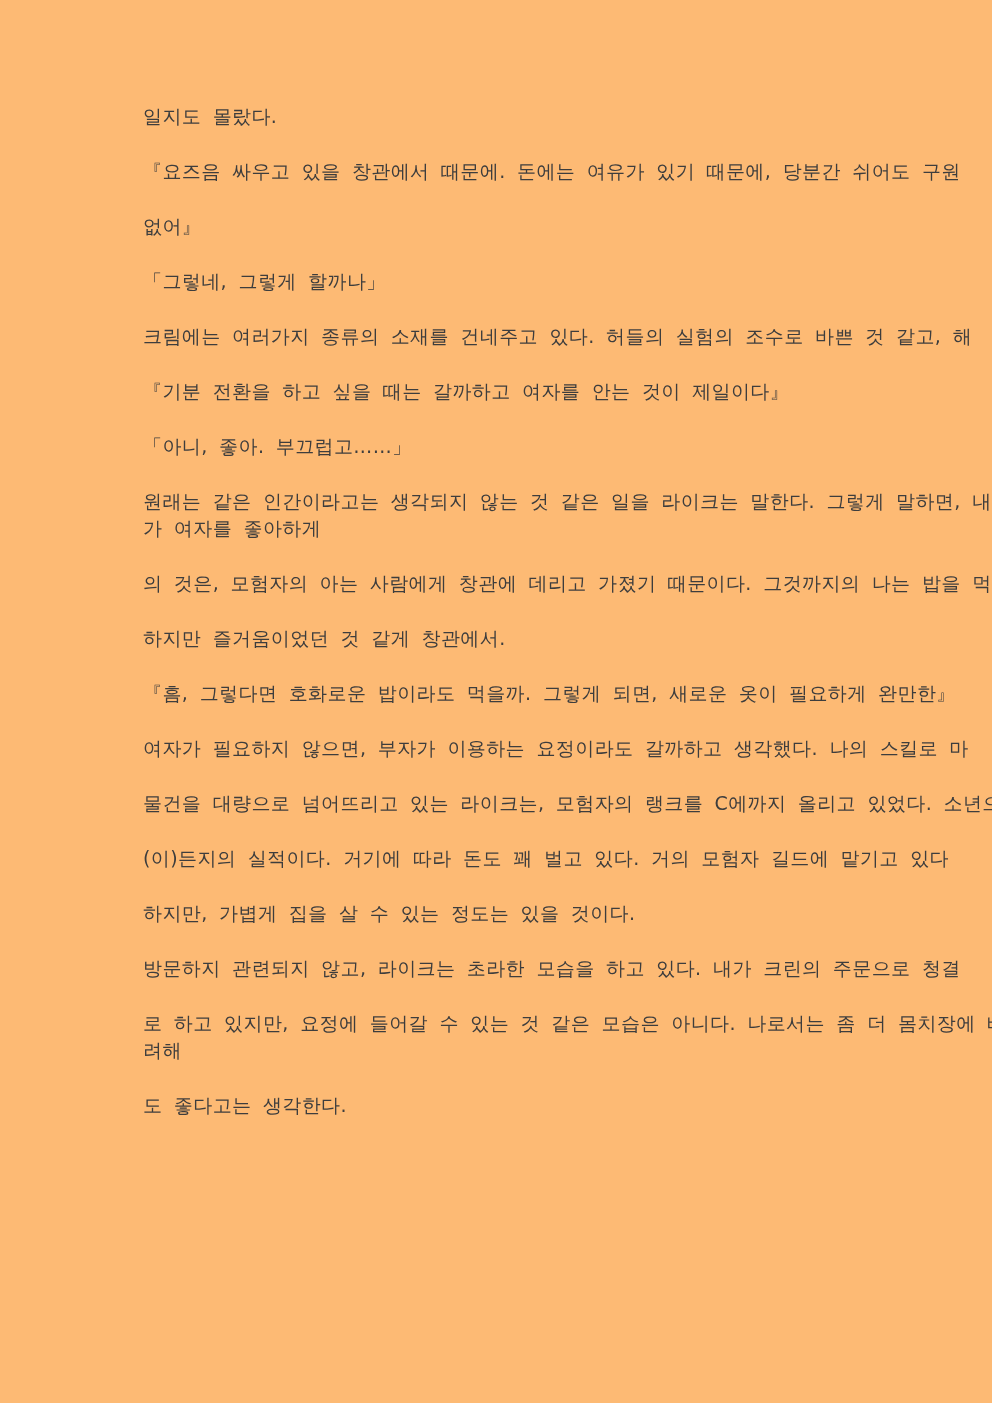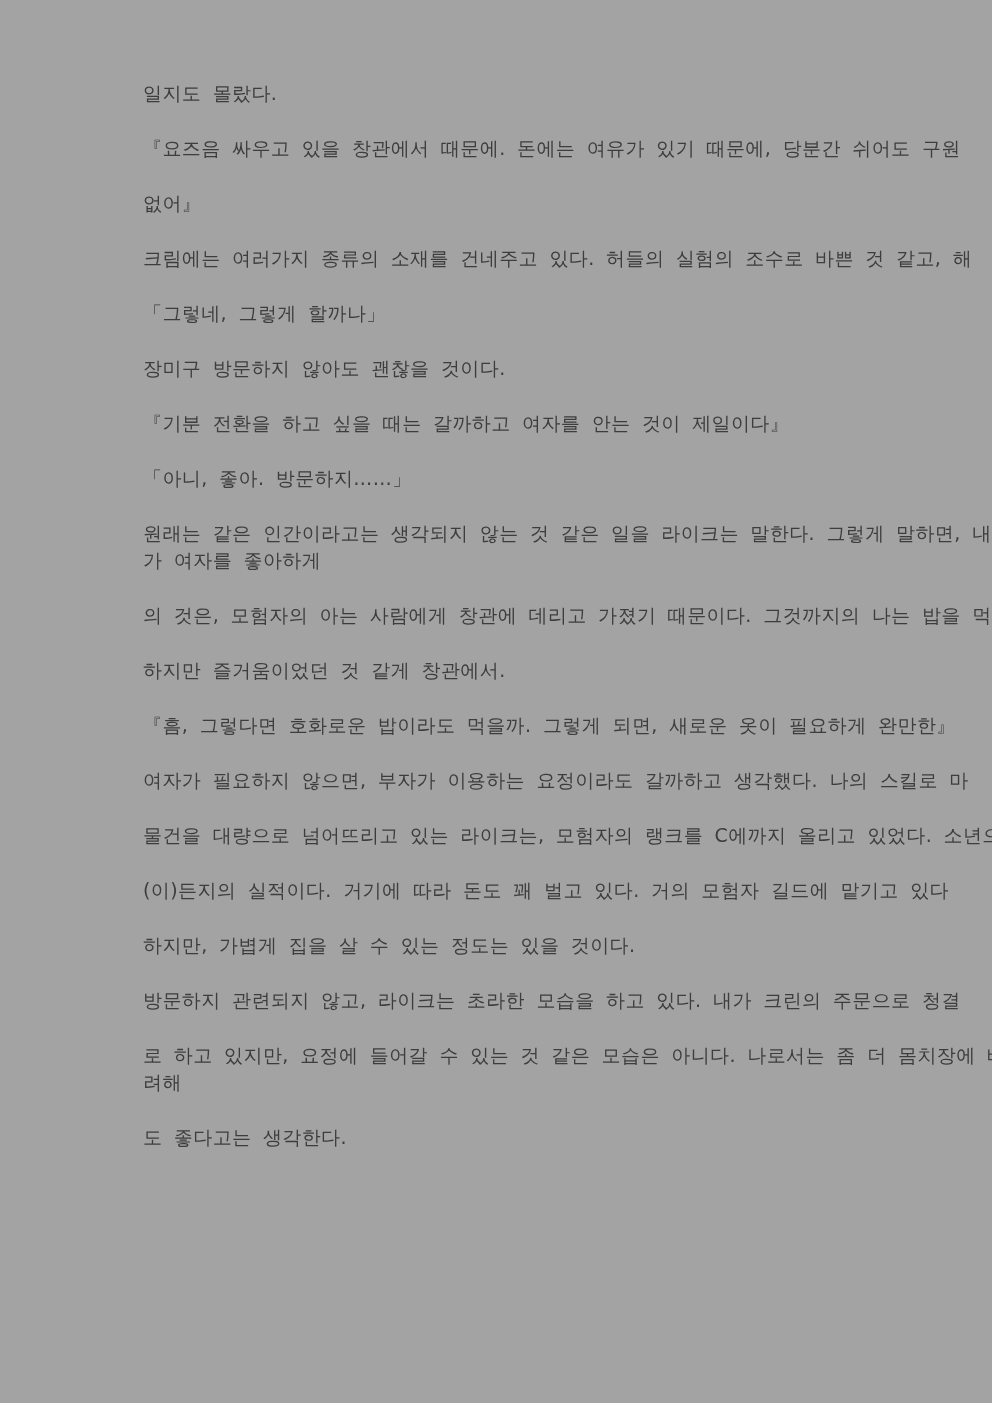--- a/index.html
+++ b/index.html
@@ -10,22 +10,22 @@
   body {
     width: 992px;
     height: 1403px;
     font-family: "DejaVu Sans", sans-serif;
     overflow: hidden;
   }
   .page {
     box-sizing: border-box;
     width: 992px;
     height: 1403px;
-    padding: 80px 120px 40px 143px;
-    background: #a3a3a3;
+    padding: 103px 120px 40px 143px;
+    background: #fdba74;
   }
   .doc-body {
     width: 715px;
   }
   p.para {
     margin: 0 0 28px 0;
     padding: 0;
     color: #3d3d3d;
     font-size: 19px;
     line-height: 27px;
@@ -46,33 +46,30 @@
   <p class="para">
         <span class="text-line">일지도 몰랐다.</span>
       </p>
       <p class="para">
         <span class="text-line">『요즈음 싸우고 있을 창관에서 때문에. 돈에는 여유가 있기 때문에, 당분간 쉬어도 구원</span>
       </p>
       <p class="para">
         <span class="text-line">없어』</span>
       </p>
       <p class="para">
-        <span class="text-line">크림에는 여러가지 종류의 소재를 건네주고 있다. 허들의 실험의 조수로 바쁜 것 같고, 해</span>
-      </p>
-      <p class="para">
         <span class="text-line">「그렇네, 그렇게 할까나」</span>
       </p>
       <p class="para">
-        <span class="text-line">장미구 방문하지 않아도 괜찮을 것이다.</span>
+        <span class="text-line">크림에는 여러가지 종류의 소재를 건네주고 있다. 허들의 실험의 조수로 바쁜 것 같고, 해</span>
       </p>
       <p class="para">
         <span class="text-line">『기분 전환을 하고 싶을 때는 갈까하고 여자를 안는 것이 제일이다』</span>
       </p>
       <p class="para">
-        <span class="text-line">「아니, 좋아. 방문하지……」</span>
+        <span class="text-line">「아니, 좋아. 부끄럽고……」</span>
       </p>
       <p class="para">
         <span class="text-line">원래는 같은 인간이라고는 생각되지 않는 것 같은 일을 라이크는 말한다. 그렇게 말하면, 내</span>
         <span class="text-line">가 여자를 좋아하게</span>
       </p>
       <p class="para">
         <span class="text-line">의 것은, 모험자의 아는 사람에게 창관에 데리고 가졌기 때문이다. 그것까지의 나는 밥을 먹</span>
       </p>
       <p class="para">
         <span class="text-line">하지만 즐거움이었던 것 같게 창관에서.</span>

